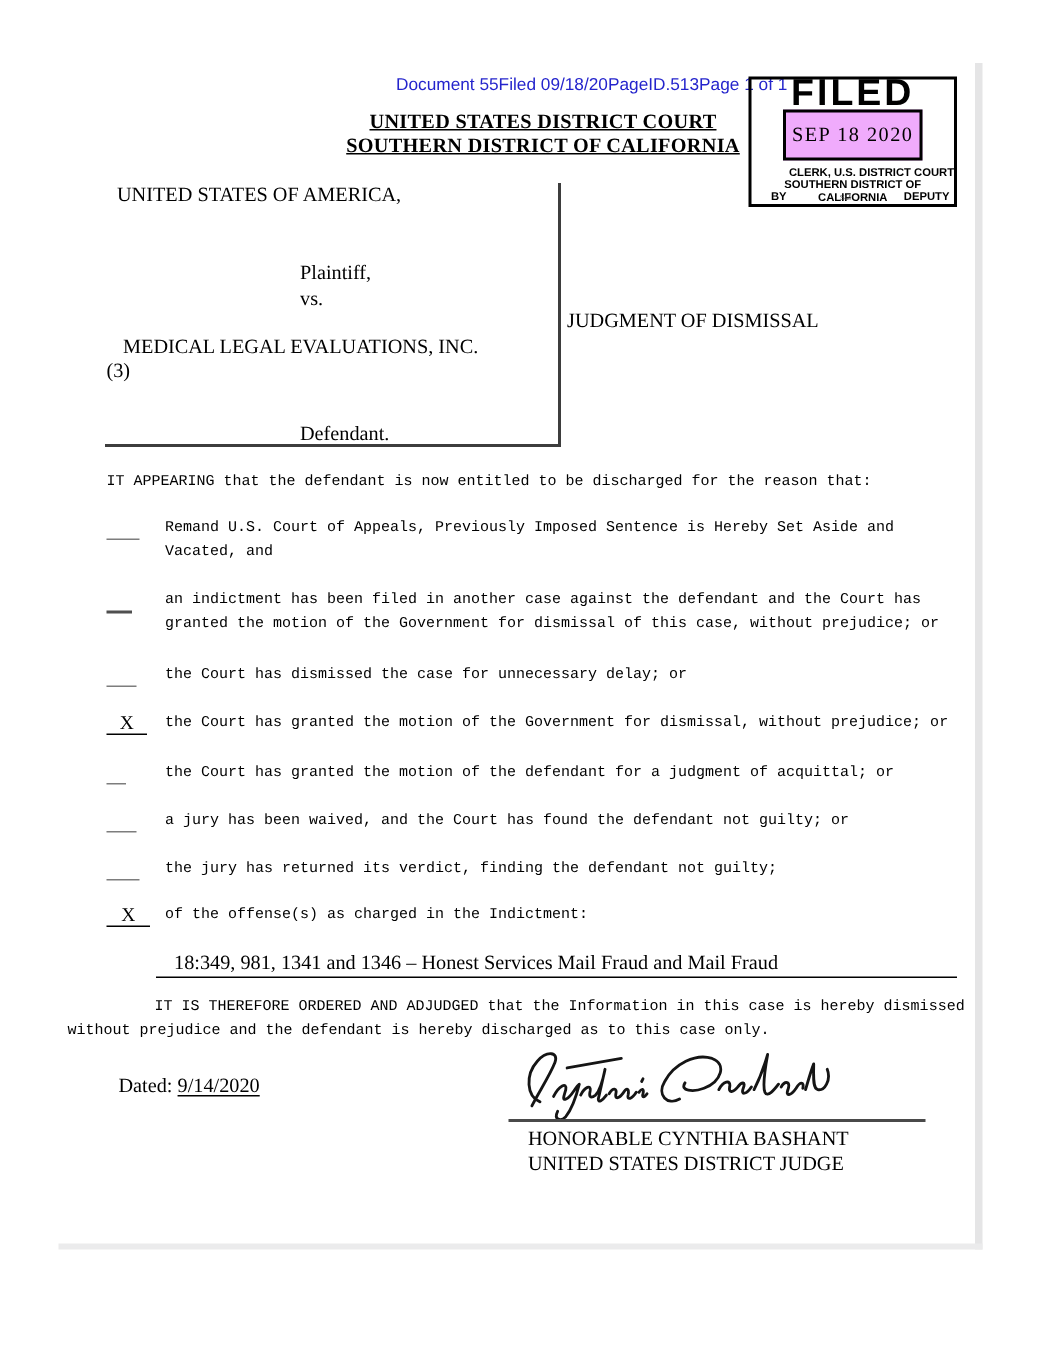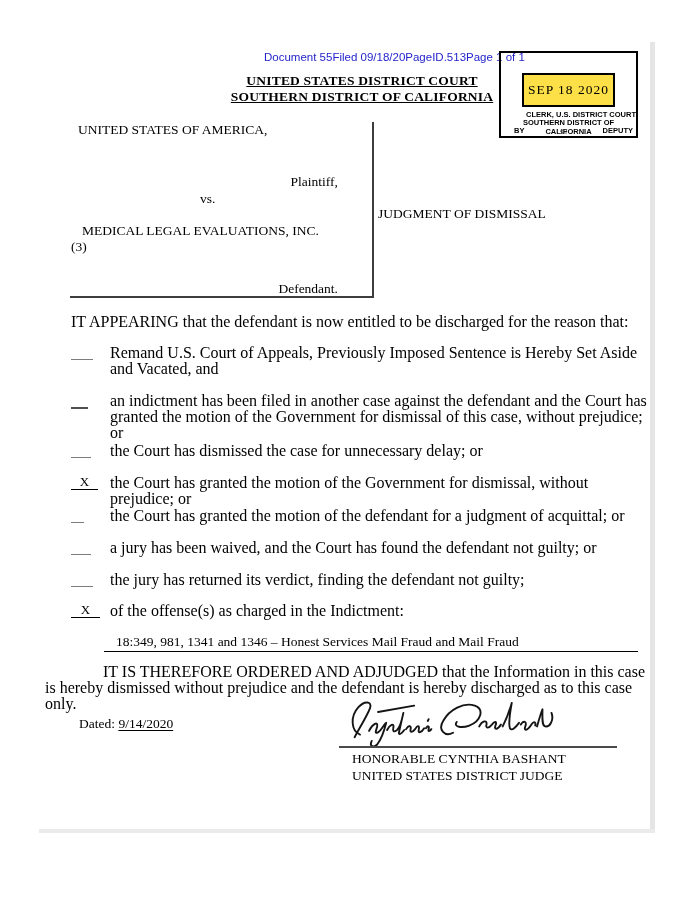--- a/index.html
+++ b/index.html
@@ -12,33 +12,33 @@
   
   .shadow-right{left:650px;top:42px;width:5px;height:791px;background:#e5e5e6;}
   .shadow-bottom{left:39px;top:829px;width:616px;height:4px;background:#ebebec;}
   
   .doc-header{left:264px;top:51px;display:flex;font-size:11.5px;color:#2424cc;white-space:nowrap;}
   
   .court-header{left:162px;top:73px;width:400px;text-align:center;font-weight:bold;font-size:13.5px;line-height:16px;letter-spacing:.2px;text-decoration:underline;}
   
   .stamp{left:499px;top:51px;width:139px;height:87px;border:2px solid #000;box-sizing:border-box;}
   .stamp-title{position:absolute;top:-3px;left:0;right:0;text-align:center;font-weight:800;font-size:25px;letter-spacing:2px;line-height:24px;}
-  .stamp-datebox{position:absolute;left:21px;top:20px;width:93px;height:34px;border:2px solid #000;background:#fde047;box-sizing:border-box;
+  .stamp-datebox{position:absolute;left:21px;top:20px;width:93px;height:34px;border:2px solid #000;background:#f0abfc;box-sizing:border-box;
     display:flex;align-items:center;justify-content:center;font-size:13.5px;letter-spacing:1px;}
   .stamp-clerk1{position:absolute;top:57px;left:0;right:0;text-align:right;font-size:7.5px;font-weight:bold;}
   .stamp-clerk2{position:absolute;top:65px;left:0;right:0;text-align:center;font-size:7.5px;font-weight:bold;}
   .stamp-byrow{position:absolute;top:73px;left:3px;right:3px;display:flex;justify-content:space-between;align-items:flex-end;font-size:7.5px;font-weight:bold;padding-left:10px;}
   .stamp-initials{font-size:5px;color:#444;font-weight:normal;}
   
   .cap-vline{left:372px;top:122px;width:2px;height:176px;background:#3d3d3d;}
   .cap-hline{left:70px;top:296px;width:304px;height:2px;background:#3d3d3d;}
   .t{font-size:13.5px;line-height:15px;white-space:nowrap;}
-  .right-col{width:138px;text-align:right;}
+  .right-col{width:138px;text-align:left;}
   
-  .body-text{font-size:16px;line-height:16px;}
+  .body-text{font-size:10px;line-height:16px;font-family:Liberation Mono, monospace;}
   .intro{left:71px;top:314px;width:566px;}
   .item-text{left:110px;width:540px;}
   .mark{left:71px;height:14px;border-bottom:1.2px solid #7d7d7d;text-align:center;font-size:13px;line-height:14px;}
   .mark-x{border-bottom:1.4px solid #000;}
   .mark-bold{border-bottom:2.4px solid #4f4f4f;}
   .offense{left:104px;top:634px;width:534px;height:18px;border-bottom:1.3px solid #000;padding-left:12px;box-sizing:border-box;font-size:13.5px;}
   .order-para{left:45px;top:664px;width:606px;text-indent:58px;}
   .dated{left:79px;top:716px;font-size:13.5px;}
   .dated u{text-underline-offset:2px;}
   
@@ -61,20 +61,21 @@
     <span>PageID.513</span>
     <span>Page 1 of 1</span>
   </div>
 
   <div class="abs court-header">
     <div>UNITED STATES DISTRICT COURT</div>
     <div>SOUTHERN DISTRICT OF CALIFORNIA</div>
   </div>
 
   <div class="abs stamp">
+    <div class="stamp-title sans">FILED</div>
     <div class="stamp-datebox">SEP 18 2020</div>
     <div class="stamp-clerk1 sans">CLERK, U.S. DISTRICT COURT</div>
     <div class="stamp-clerk2 sans">SOUTHERN DISTRICT OF CALIFORNIA</div>
     <div class="stamp-byrow sans">
       <span>BY</span>
       <span class="stamp-initials">SM</span>
       <span>DEPUTY</span>
     </div>
   </div>
 

